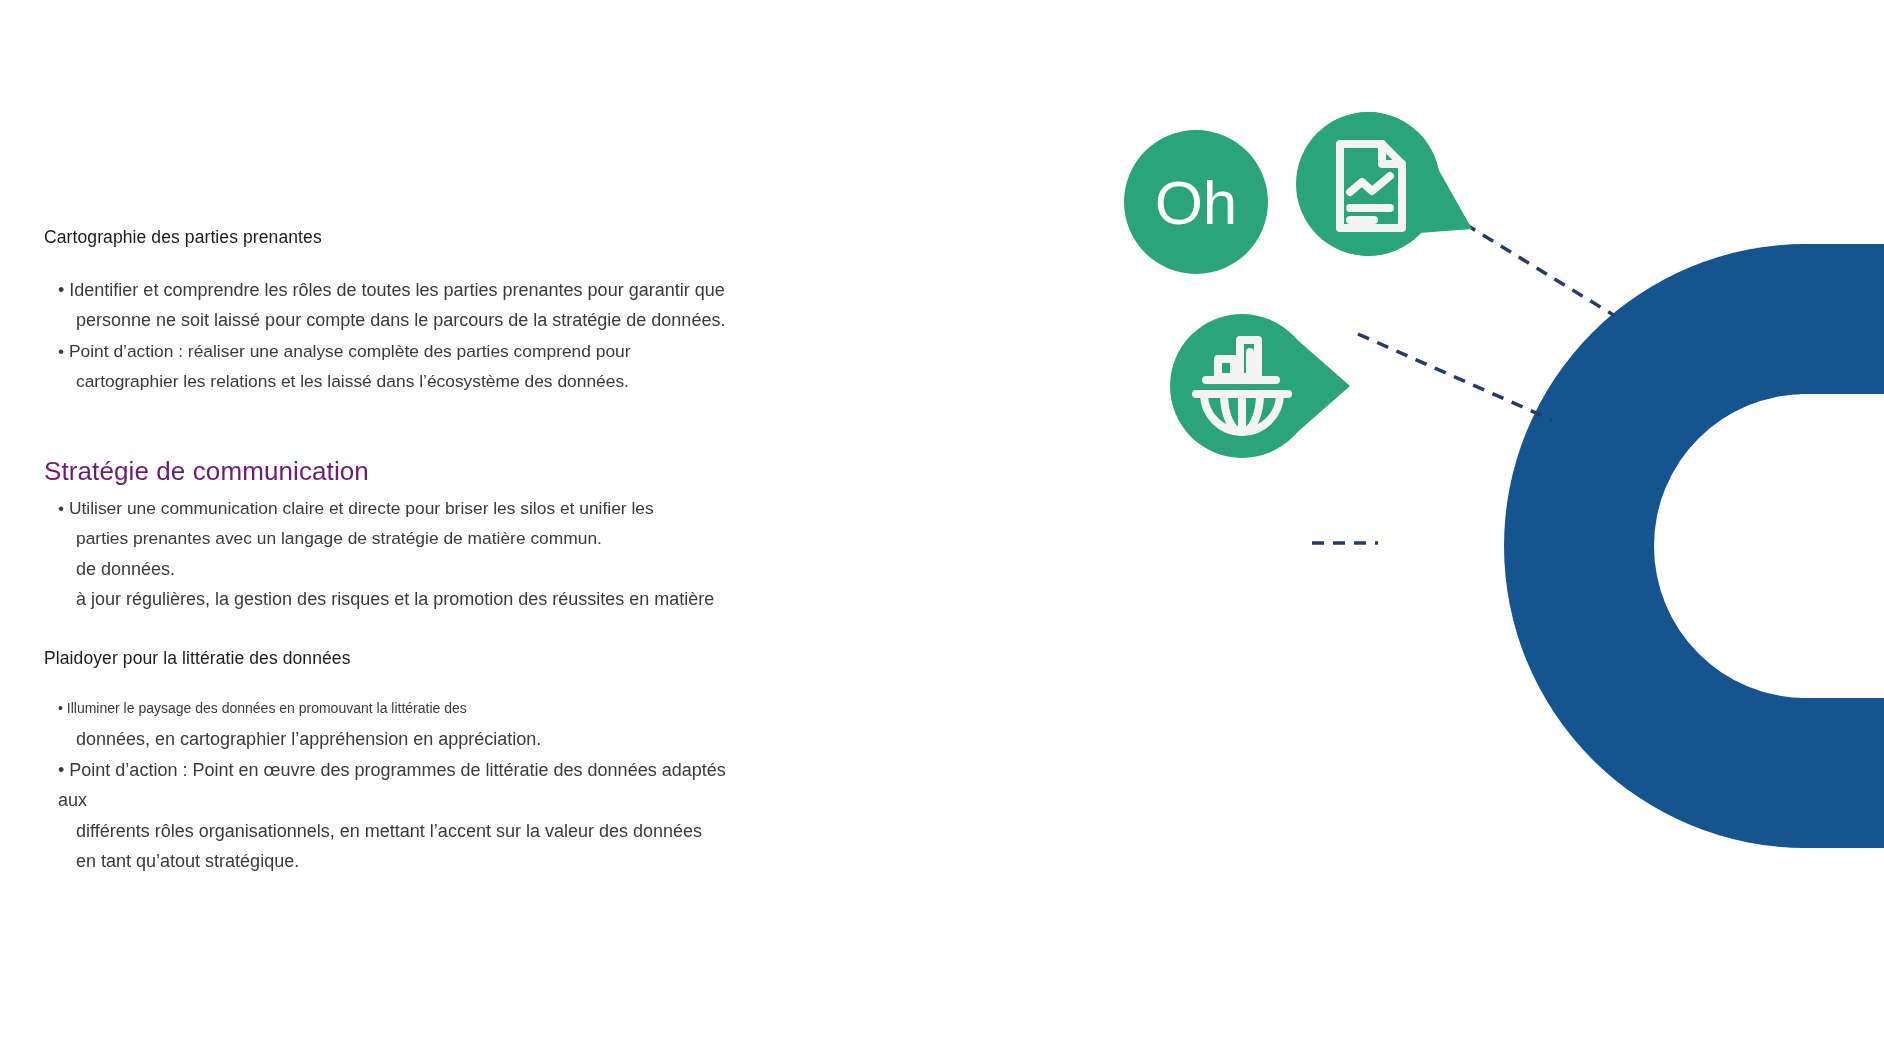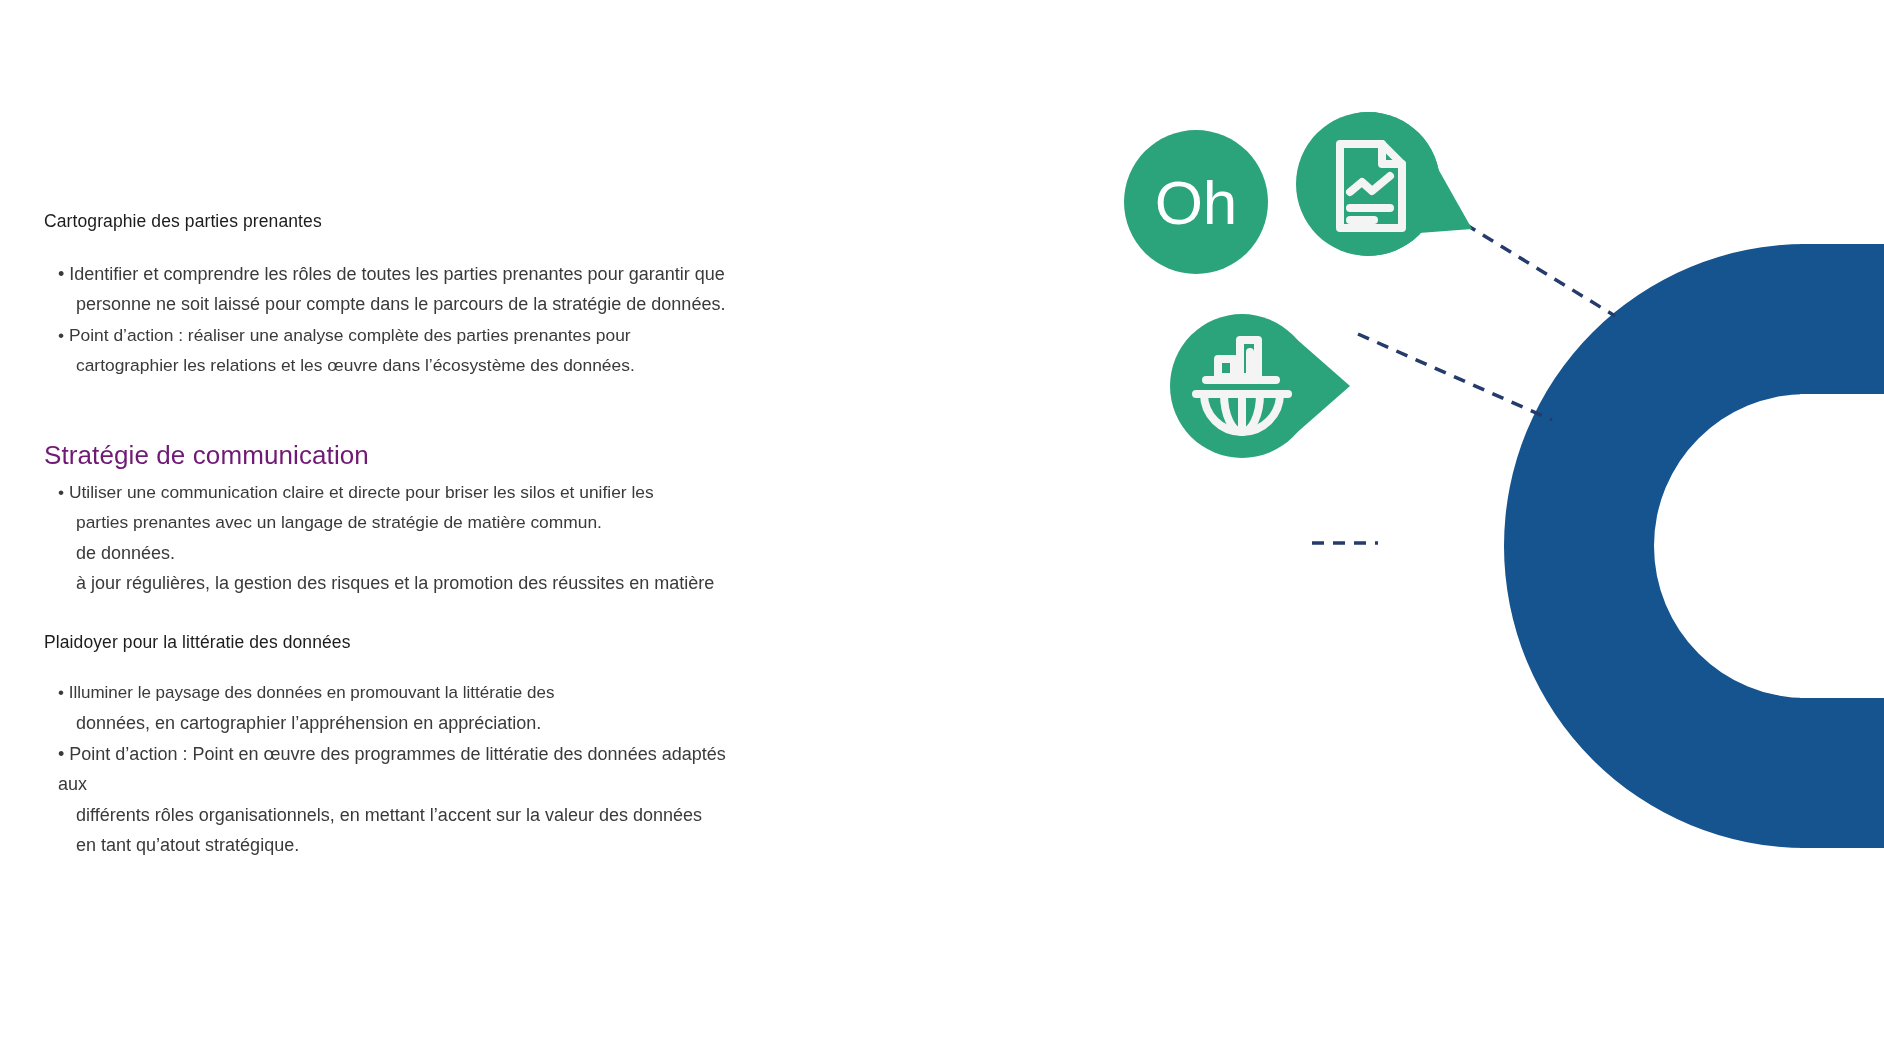--- a/index.html
+++ b/index.html
@@ -22,21 +22,21 @@
     width: 1884px;
     height: 1060px;
     background: #ffffff;
     overflow: hidden;
   }
 
   
   .content {
     position: absolute;
     left: 44px;
-    top: 210px;
+    top: 226px;
     width: 700px;
   }
 
   .section { margin-bottom: 0; }
 
   .heading-sm {
     font-size: 17.5px;
     font-weight: 400;
     color: #1c1c1c;
     letter-spacing: 0.1px;
@@ -57,21 +57,21 @@
     display: block;
     color: #3a3a3a;
     position: relative;
   }
 
   .bullet .btxt { display: block; }
 
   
   .b-15 { font-size: 18px; line-height: 30.5px; }
   .b-17 { font-size: 17.4px; line-height: 30.5px; }
-  .b-19 { font-size: 17px; line-height: 31px; }
+  .b-19 { font-size: 14px; line-height: 31px; }
 
   .indent-0 { margin-left: 14px; }
   .indent-1 { margin-left: 32px; }
 
   .sec1-gap { height: 26px; }
   .sec1-tail { height: 58px; }
   .sec2-gap { height: 4px; }
   .sec2-tail { height: 32px; }
   .sec3-gap { height: 24px; }
 
@@ -109,23 +109,23 @@
         <li class="bullet">
           <span class="btxt b-15 indent-0">
             <span>•</span>
             <span>Identifier et comprendre les rôles de toutes les parties prenantes pour garantir que</span>
           </span>
           <span class="btxt b-15 indent-1">personne ne soit laissé pour compte dans le parcours de la stratégie de données.</span>
         </li>
         <li class="bullet">
           <span class="btxt b-17 indent-0">
             <span>•</span>
-            <span>Point d’action : réaliser une analyse complète des parties prenantes pour</span>
-          </span>
-          <span class="btxt b-17 indent-1">cartographier les relations et les œuvre dans l’écosystème des données.</span>
+            <span>Point d’action : réaliser une analyse complète des parties comprend pour</span>
+          </span>
+          <span class="btxt b-17 indent-1">cartographier les relations et les laissé dans l’écosystème des données.</span>
         </li>
       </ul>
 
       <div class="sec1-tail"></div>
     </div>
 
     <div class="section">
       <div class="heading-lg">Stratégie de communication</div>
 
       <div class="sec2-gap"></div>

